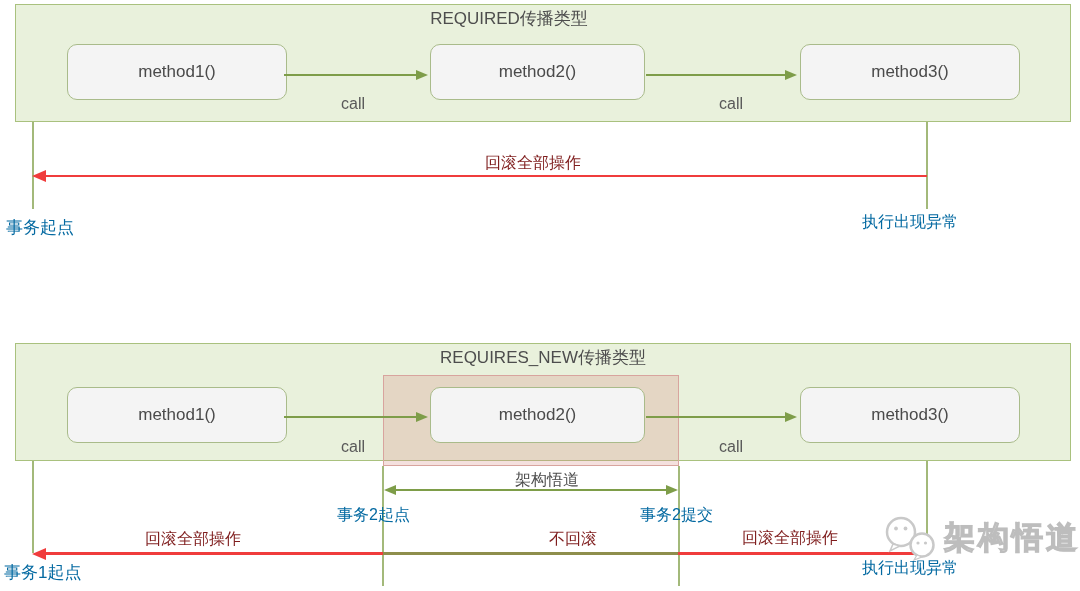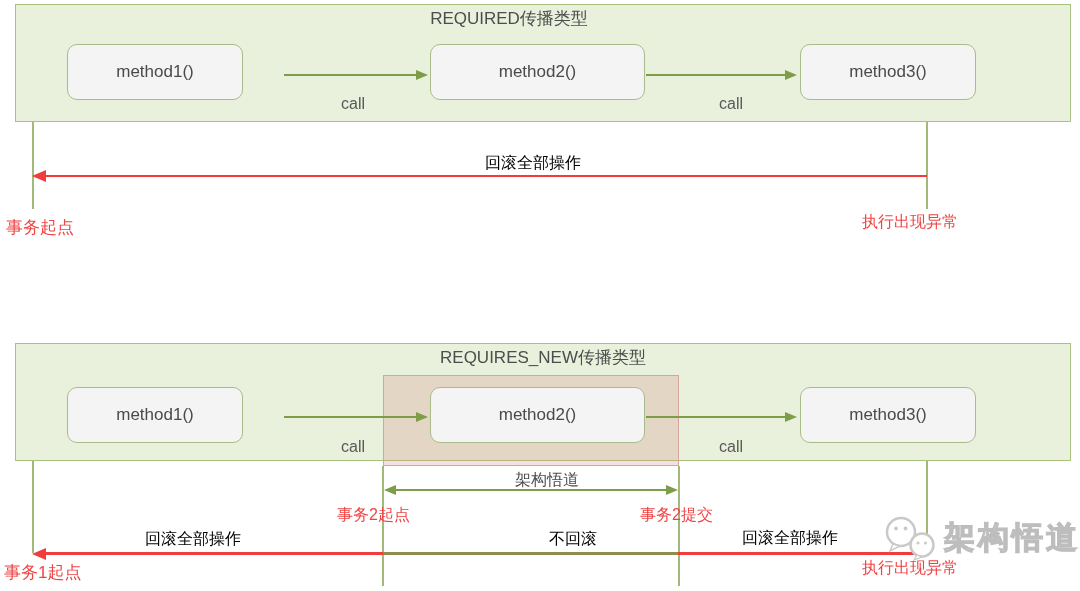--- a/index.html
+++ b/index.html
@@ -3,38 +3,38 @@
 <meta charset="utf-8">
 <style>
   html,body{margin:0;padding:0;background:#ffffff;}
   .canvas{
     position:relative;width:1080px;height:591px;background:#ffffff;overflow:hidden;
     font-family:"Liberation Sans","DejaVu Sans",sans-serif;color:#4a4a4a;
   }
   .band{position:absolute;background:#e9f1dc;border:1px solid #a9c17e;box-sizing:border-box;}
   .band-title{position:absolute;text-align:center;font-size:17px;color:#4d4d4d;white-space:nowrap;}
   .mbox{
-    position:absolute;width:176px;height:56px;background:#f4f4f4;
+    position:absolute;width:220px;height:56px;background:#f4f4f4;
     border:1px solid #a9bb8a;border-radius:10px;box-sizing:border-box;
     display:flex;align-items:center;justify-content:center;
     font-size:17px;color:#4a4a4a;z-index:3;
   }
   .hline{position:absolute;height:2px;z-index:4;}
   .vline{position:absolute;width:2px;background:#a3b97a;z-index:2;}
   .green{background:#7e9d49;}
   .red{background:#f03c3c;}
   .olive{background:#8e8e4c;}
   .ah{position:absolute;width:0;height:0;z-index:4;}
   .ah-right-green{border-top:5px solid transparent;border-bottom:5px solid transparent;border-left:12px solid #7e9d49;}
   .ah-left-green{border-top:5px solid transparent;border-bottom:5px solid transparent;border-right:12px solid #7e9d49;}
   .ah-left-red{border-top:6px solid transparent;border-bottom:6px solid transparent;border-right:14px solid #f03c3c;}
-  .lbl{position:absolute;font-size:16px;color:#ef4444;white-space:nowrap;z-index:5;}
+  .lbl{position:absolute;font-size:16px;color:#0369a1;white-space:nowrap;z-index:5;}
   .lbl-center{transform:translateX(-50%);}
   .lbl-call{color:#595959;margin-top:48px;}
-  .lbl-red{color:#000000;}
+  .lbl-red{color:#7f1d1d;}
   .pinkbox{
     position:absolute;background:rgba(214,143,136,0.28);
     border:1px solid #d8a49e;box-sizing:border-box;z-index:2;
   }
   .watermark{position:absolute;display:flex;align-items:center;z-index:6;}
   .wm-text{
     font-size:31px;font-weight:700;letter-spacing:3px;white-space:nowrap;
     color:#ececec;-webkit-text-stroke:1.2px #bdbdbd;text-shadow:0 0 1px #cfcfcf;
   }
 </style>

